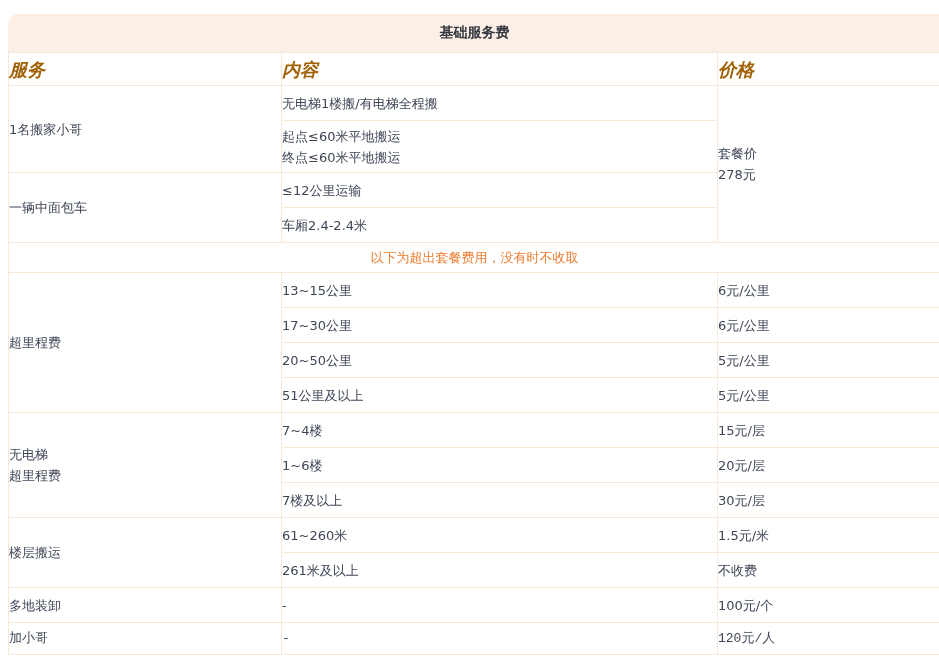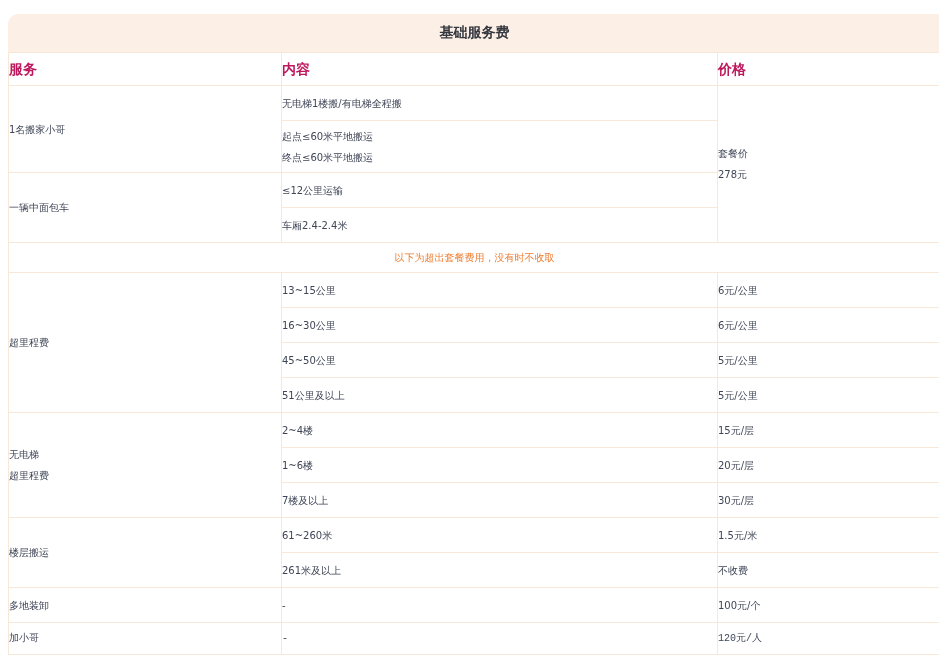--- a/index.html
+++ b/index.html
@@ -27,33 +27,34 @@
   }
   table.price-table {
     border-collapse: collapse;
     width: 100%;
     table-layout: fixed;
   }
   .price-table col.c1 { width: 273px; }
   .price-table col.c2 { width: 436px; }
   .price-table th, .price-table td {
     border: 1px solid #f8e8da;
-    font-size: 10px;
+    font-size: 13px;
     color: #3e4556;
     vertical-align: middle;
     line-height: 21px;
     white-space: pre-line;
     padding: 0;
   }
   .price-table th {
-    font-size: 14px;
+    font-size: 18px;
     font-weight: bold;
-    color: #be185d;
+    color: #a16207;
     text-align: left;
     height: 32px;
+    font-style: italic;
   }
   .cell1 { padding-left: 12px; }
   .cell2 { padding-left: 10px; margin-left: 10px; }
   .cell3 { padding-left: 14px; }
   tr.rh     { height: 35px; }
   tr.rtall  { height: 52px; }
   tr.rnotice{ height: 30px; }
   tr.rlast  { height: 32px; font-family: Liberation Mono, monospace; }
   td.notice {
     color: #ed7d31;
@@ -99,35 +100,35 @@
       </tr>
       <tr class="rnotice">
         <td colspan="3" class="notice">以下为超出套餐费用，没有时不收取</td>
       </tr>
       <tr class="rh">
         <td class="cell1" rowspan="4">超里程费</td>
         <td class="cell2">13~15公里</td>
         <td class="cell3">6元/公里</td>
       </tr>
       <tr class="rh">
-        <td class="cell2">16~30公里</td>
+        <td class="cell2">17~30公里</td>
         <td class="cell3">6元/公里</td>
       </tr>
       <tr class="rh">
-        <td class="cell2">45~50公里</td>
+        <td class="cell2">20~50公里</td>
         <td class="cell3">5元/公里</td>
       </tr>
       <tr class="rh">
         <td class="cell2">51公里及以上</td>
         <td class="cell3">5元/公里</td>
       </tr>
       <tr class="rh">
         <td class="cell1" rowspan="3">无电梯
 超里程费</td>
-        <td class="cell2">2~4楼</td>
+        <td class="cell2">7~4楼</td>
         <td class="cell3">15元/层</td>
       </tr>
       <tr class="rh">
         <td class="cell2">1~6楼</td>
         <td class="cell3">20元/层</td>
       </tr>
       <tr class="rh">
         <td class="cell2">7楼及以上</td>
         <td class="cell3">30元/层</td>
       </tr>

